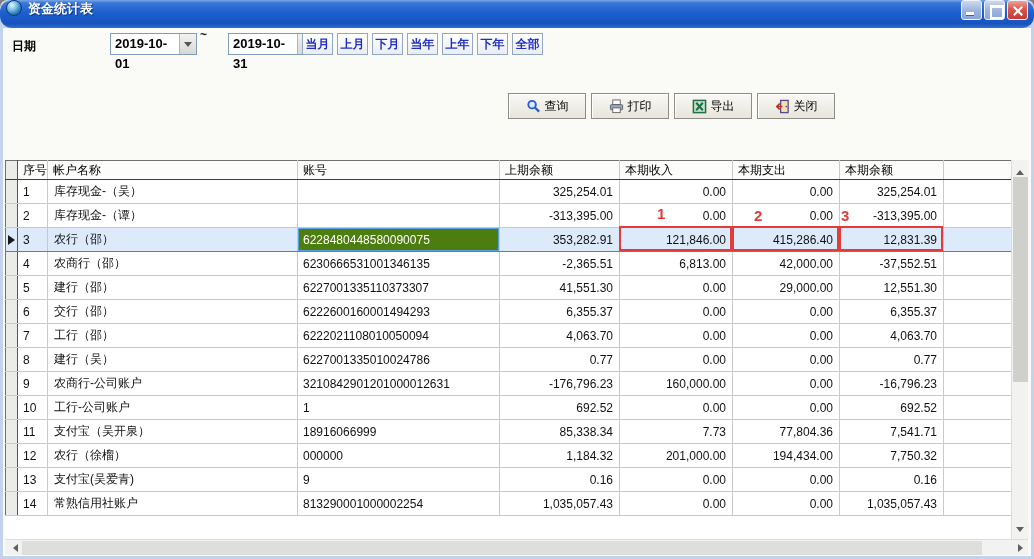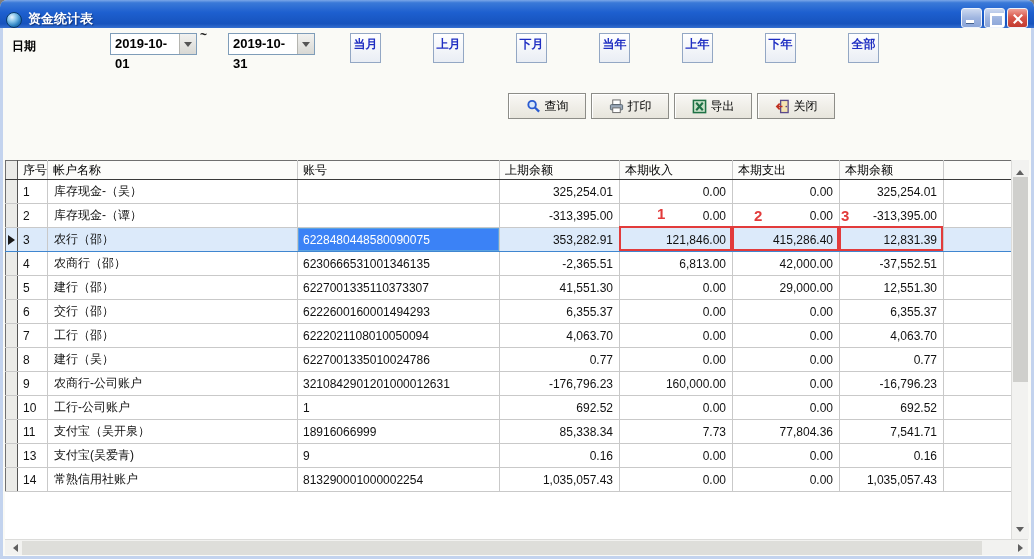--- a/index.html
+++ b/index.html
@@ -6,21 +6,21 @@
   html,body { background:#888; }
   body { font-family:"Liberation Sans","DejaVu Sans",sans-serif; }
 
   .window { position:relative; width:1034px; height:559px; background:#c3d3ee;
             border-radius:7px 7px 0 0; overflow:hidden;
             box-shadow:0 2px 8px rgba(0,0,0,.4); }
 
   
   .titlebar { position:absolute; top:0; left:0; right:0; height:28px;
     background:linear-gradient(180deg,#7ba7e8 0%,#3a79d8 10%,#1d5fcf 45%,#1753bd 85%,#356fd0 100%);
-    display:flex; align-items:flex-end; padding:0 6px; }
+    display:flex; align-items:flex-start; padding:0 6px;border-radius:12px; }
   .app-icon { width:16px; height:16px; border-radius:50%;
     background:radial-gradient(circle at 35% 30%, #e8f4ff, #7fc0e8 35%, #2a7fc0 65%, #0d4d8a 100%);
     border:1px solid #0a3a6a; margin-right:6px; flex:0 0 auto; }
   .title-text { color:#fff; font-weight:bold; font-size:13px; text-shadow:1px 1px 1px #10337a; flex:1; }
   .winbtns { display:flex; gap:2px; }
   .winbtn { width:21px; height:20px; border-radius:3px; border:1px solid #eef3fb; position:relative; cursor:default; }
   .winbtn.min,.winbtn.max { background:linear-gradient(180deg,#cdd9f0,#9fb5e0 50%,#8ba5d8); }
   .winbtn.close { background:linear-gradient(180deg,#efa198,#d9574b 45%,#c23b30); }
   .glyph-min::after { content:""; position:absolute; left:4px; bottom:4px; width:8px; height:3px; background:#fff; box-shadow:0 1px 0 #44628f; }
   .glyph-max::after { content:""; position:absolute; left:5px; top:4px; width:10px; height:9px; border:2px solid #fff; border-top-width:3px; }
@@ -32,22 +32,22 @@
 
   .filter-row { position:absolute; top:5px; left:0; right:0; height:24px; font-size:12px; color:#000;font-weight:bold; }
   .date-label { position:absolute; left:9px; top:5px; }
   .combo { position:absolute; top:0; width:87px; height:22px; background:#fff; border:1px solid #7f9db9; display:flex; }
   .combo.from { left:107px; } .combo.to { left:225px; }
   .combo-value { flex:1; font-size:13px; line-height:20px; padding-left:4px; }
   .combo-btn { width:17px; background:linear-gradient(180deg,#f2f2f0,#d8d8d4); border-left:1px solid #b5b5b0; position:relative; }
   .combo-btn::after { content:""; position:absolute; left:4px; top:8px; border:4px solid transparent; border-top:5px solid #555; }
   .tilde { position:absolute; left:197px; top:-5px; font-size:12px; color:#222; }
   .quick-btns { position:absolute; left:299px; top:0; display:flex; gap:4px; }
-  .qbtn { width:31px; height:30px; background:linear-gradient(180deg,#ffffff,#e9edf4); border:1px solid #93a7c4;
-          color:#1f2ec2; font-size:12px; line-height:20px; text-align:center; cursor:default;margin-left:48px; }
+  .qbtn { width:31px; height:22px; background:linear-gradient(180deg,#ffffff,#e9edf4); border:1px solid #93a7c4;
+          color:#1f2ec2; font-size:12px; line-height:20px; text-align:center; cursor:default; }
 
   .action-row { position:absolute; top:42px; left:505px; display:flex; gap:5px;margin-top:23px; }
   .abtn { width:78px; height:26px; background:linear-gradient(180deg,#f9f8f5,#e7e5dc);
           border:1px solid #8d8d88; box-shadow:inset 1px 1px 0 #fff; display:flex; align-items:center;
           justify-content:center; gap:4px; font-size:12px; color:#000; cursor:default; }
   .abtn svg { width:15px; height:15px; flex:0 0 auto; }
 
   
   .grid { position:absolute; top:132px; left:2px; width:1023px; height:395px; background:#fff; }
   .grid table { border-collapse:collapse; table-layout:fixed; width:1006px; border-top:1px solid #707070; border-left:1px solid #707070; }
@@ -57,21 +57,21 @@
   .grid td { height:24px; font-size:12px; color:#111; border-right:1px solid #c9c9c9; border-bottom:1px solid #c9c9c9;
              white-space:nowrap; overflow:hidden; background:#fff; }
   td.c-ind { background:#ebebe8; border-right:1px solid #555; position:relative; }
   th.c-ind { background:#ebebe8; border-right:1px solid #555; }
   td.c-seq { padding-left:5px; }
   td.c-name { padding-left:6px; }
   td.c-account { padding-left:5px; }
   td.c-num { text-align:right; padding-right:6px; }
   td.c-blank { }
   tr.selected td { background:#dceafa; border-top:1px solid #3f86d0; border-bottom:1px solid #3f86d0; }
-  tr.selected td.cell-active { background:#3b82f6; color:#fff; box-shadow:inset 0 0 0 1px #5aa2e2; }
+  tr.selected td.cell-active { background:#4d7c0f; color:#fff; box-shadow:inset 0 0 0 1px #5aa2e2; }
   .row-arrow { position:absolute; left:2px; top:7px; width:0; height:0;
                border-left:7px solid #1a1a1a; border-top:5px solid transparent; border-bottom:5px solid transparent; }
 
   
   .red-box { position:absolute; height:25px; border:2px solid #e23b3b; top:66px; pointer-events:none; }
   .rb1 { left:614px; width:113px; } .rb2 { left:727px; width:107px; } .rb3 { left:834px; width:104px; }
   .ann { position:absolute; color:#e23b3b; font-size:15px; font-weight:bold; pointer-events:none; }
   .a1 { left:652px; top:45px; } .a2 { left:749px; top:47px; } .a3 { left:836px; top:47px; }
 
   
@@ -305,20 +305,31 @@
               <td class="c-name">支付宝（吴开泉）</td>
               <td class="c-account">18916066999</td>
               <td class="c-num">85,338.34</td>
               <td class="c-num">7.73</td>
               <td class="c-num">77,804.36</td>
               <td class="c-num">7,541.71</td>
               <td class="c-blank"></td>
             </tr>
             <tr>
               <td class="c-ind"></td>
+              <td class="c-seq">12</td>
+              <td class="c-name">农行（徐榴）</td>
+              <td class="c-account">000000</td>
+              <td class="c-num">1,184.32</td>
+              <td class="c-num">201,000.00</td>
+              <td class="c-num">194,434.00</td>
+              <td class="c-num">7,750.32</td>
+              <td class="c-blank"></td>
+            </tr>
+            <tr>
+              <td class="c-ind"></td>
               <td class="c-seq">13</td>
               <td class="c-name">支付宝(吴爱青)</td>
               <td class="c-account">9</td>
               <td class="c-num">0.16</td>
               <td class="c-num">0.00</td>
               <td class="c-num">0.00</td>
               <td class="c-num">0.16</td>
               <td class="c-blank"></td>
             </tr>
             <tr>

